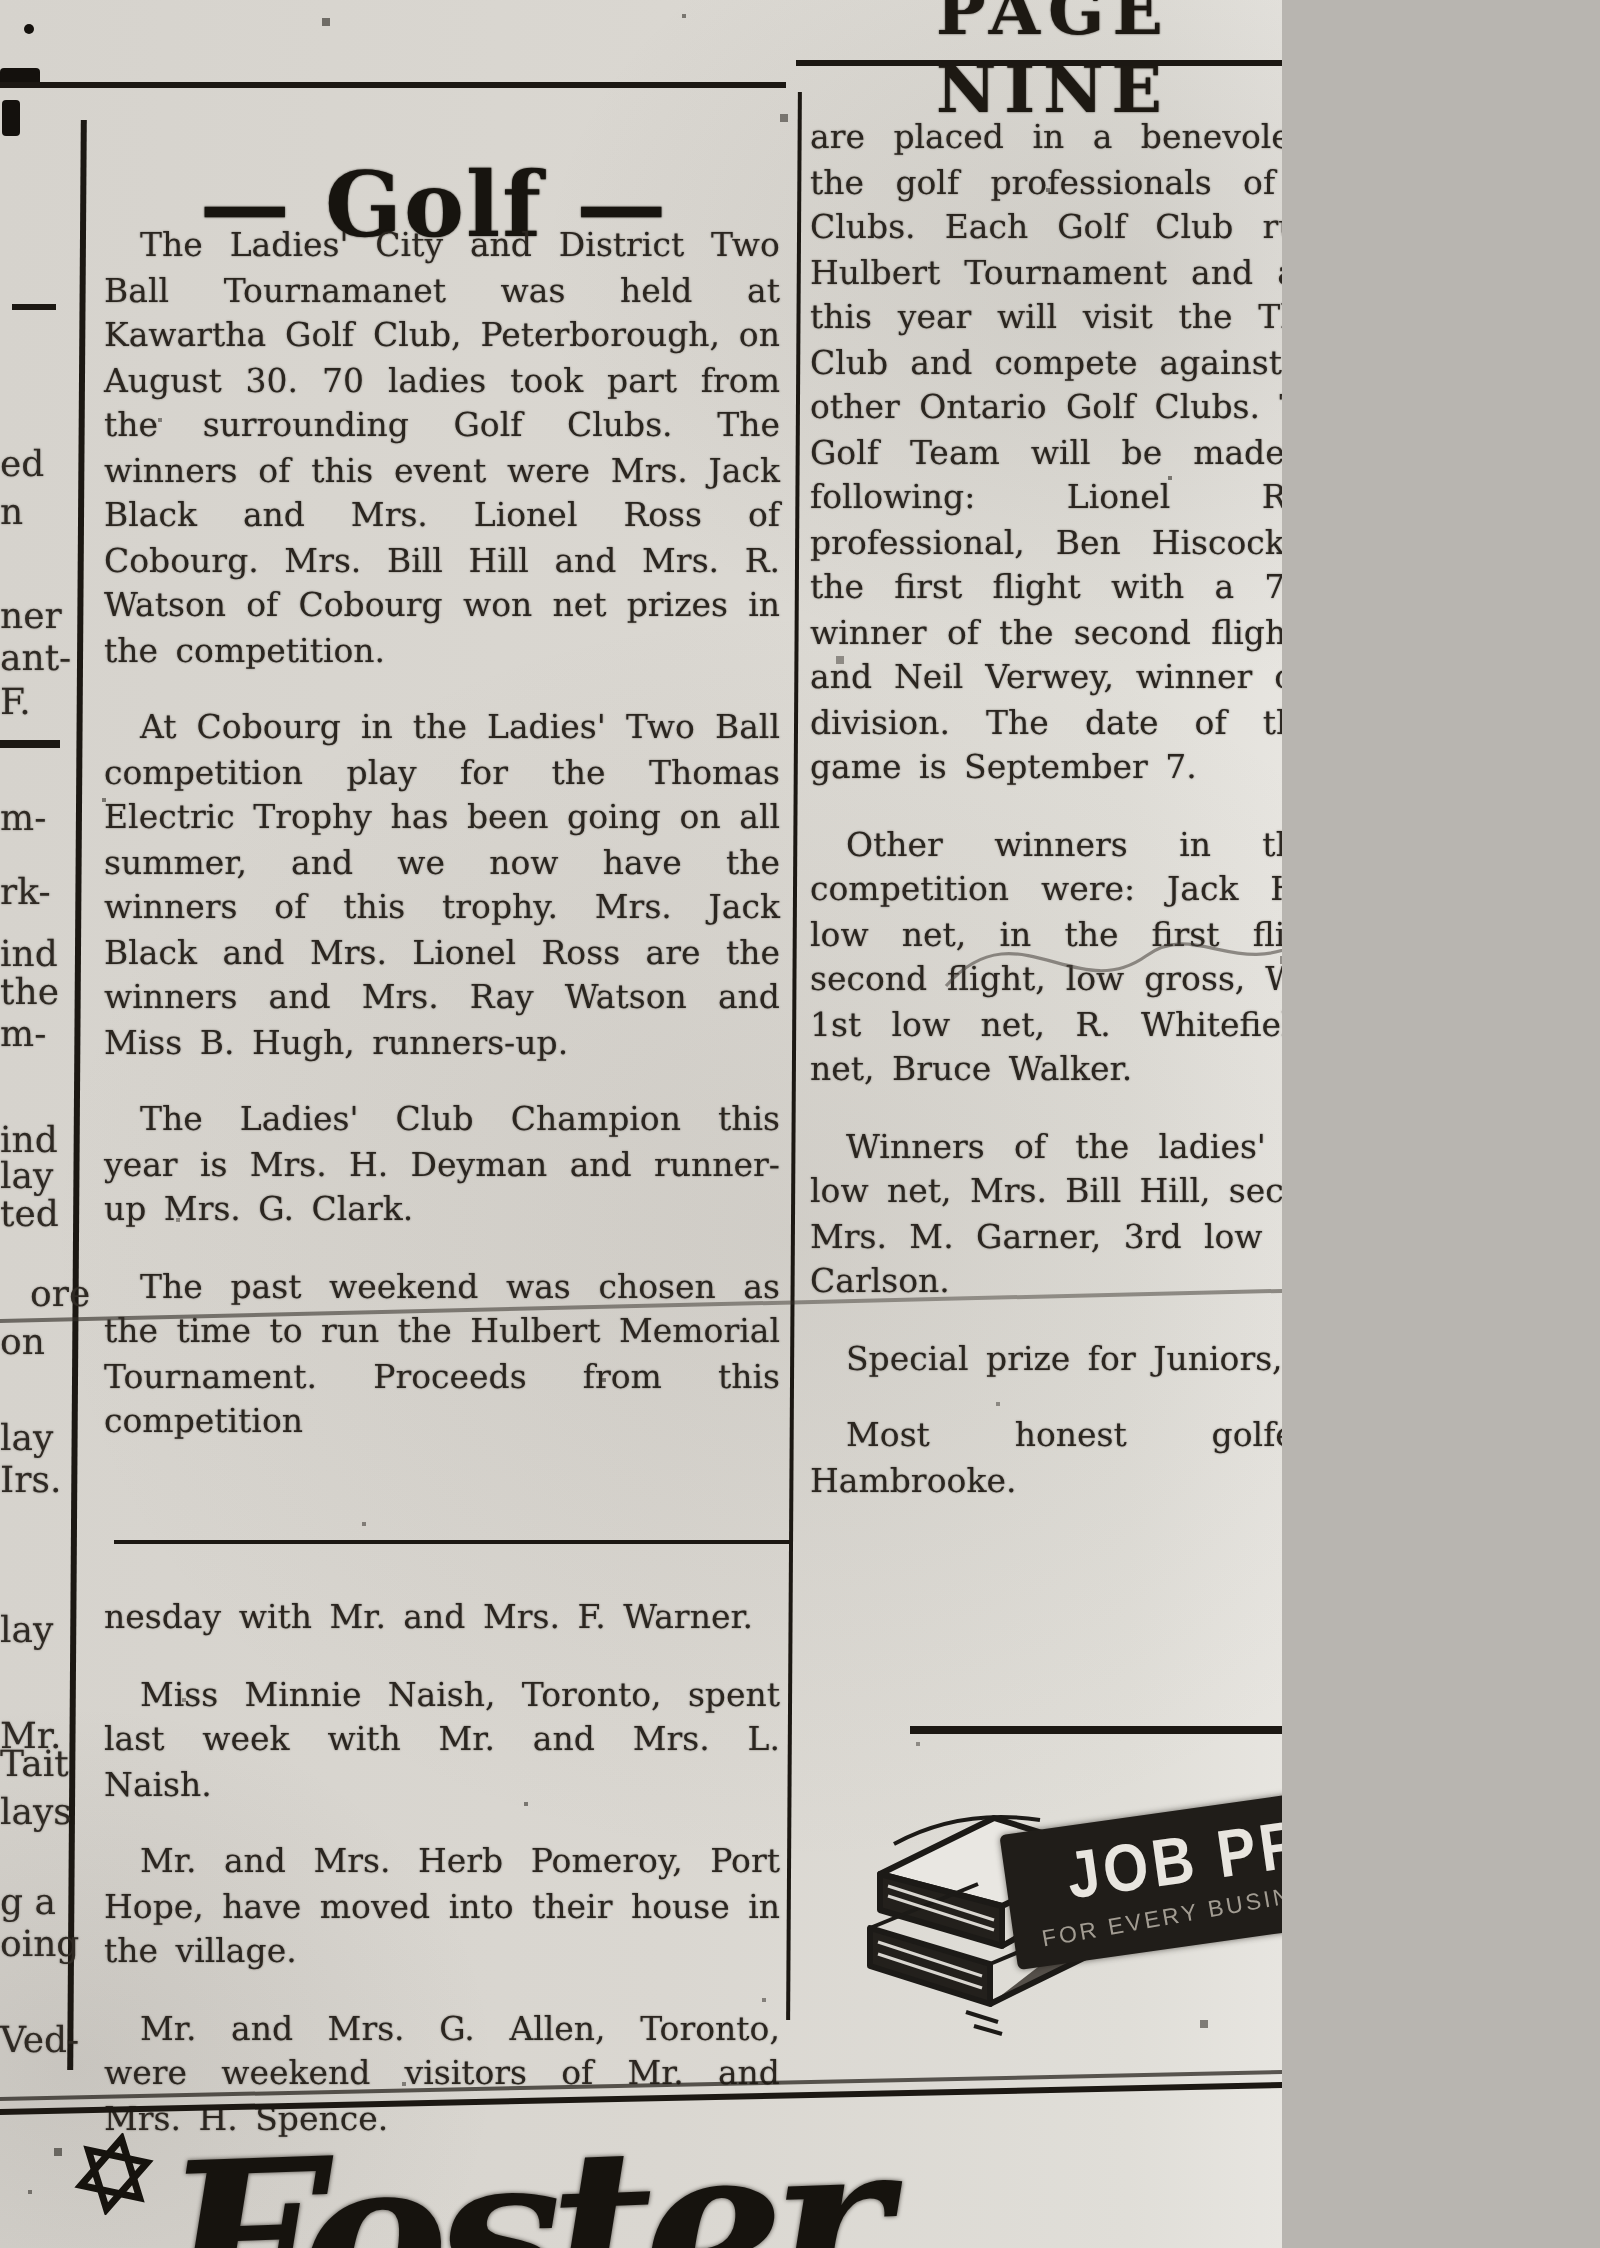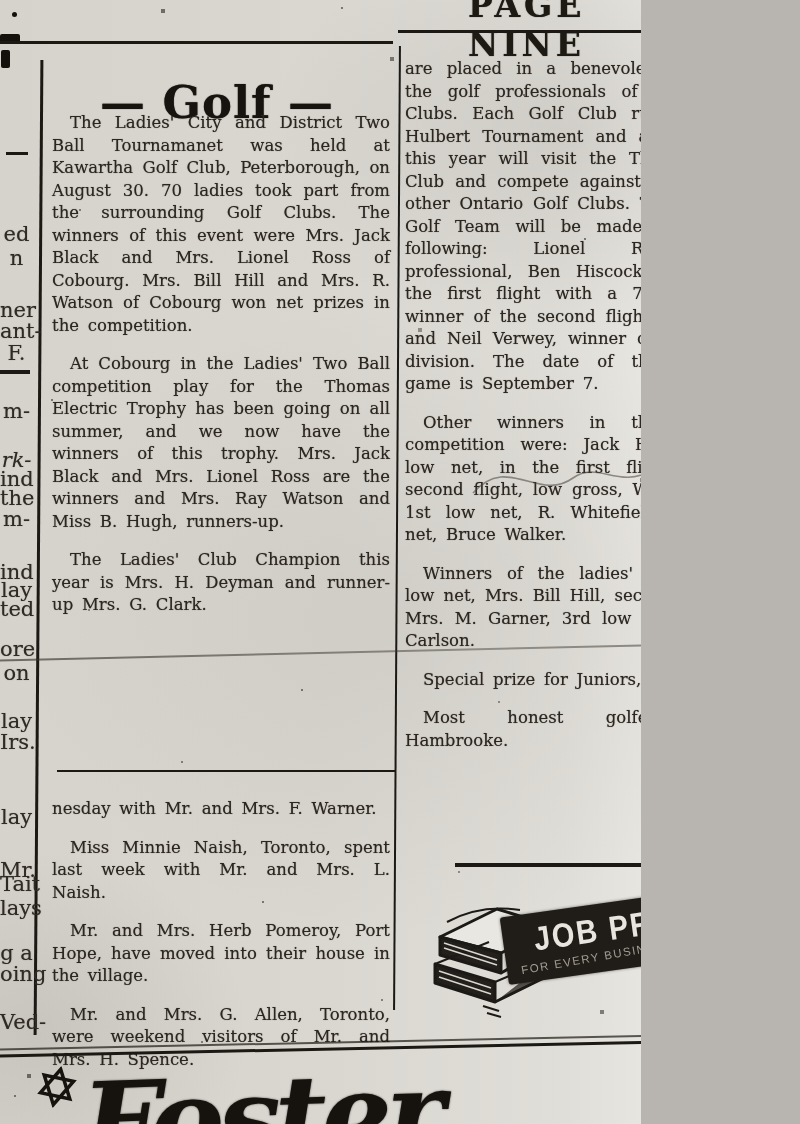--- a/index.html
+++ b/index.html
@@ -24,22 +24,22 @@
     position:absolute; left:52px; top:46px; width:330px; text-align:center;
     font-size:45px; font-weight:bold; letter-spacing:1px; color:#17140f;
     text-shadow:0 0 1px rgba(20,16,10,.8);
   }
   .page-nine{
     position:absolute; left:468px; top:-14px; font-size:33px; font-weight:bold;
     letter-spacing:4px; color:#1d1913; text-shadow:0 0 1px rgba(25,20,14,.8);
   }
   .rule{position:absolute; background:#1c1813;}
   .margin-frag{
-    position:absolute; left:0; width:33px; text-align:center;
-    font-size:21px; color:#2f2a24; text-shadow:0 0 1px rgba(45,40,33,.5);
+    position:absolute; left:0; width:33px; text-align:left;
+    font-size:18px; color:#2f2a24; text-shadow:0 0 1px rgba(45,40,33,.5);
   }
   .crease{
     position:absolute; left:-10px; width:830px; height:2px;
     background:linear-gradient(90deg, rgba(50,46,40,.65), rgba(60,55,48,.45) 60%, rgba(60,55,48,.6));
     transform:rotate(-1.35deg);
   }
   .banner{
     position:absolute; left:503px; top:897px; width:292px; height:68px;
     background:#201d19; border-radius:3px; transform:rotate(-8deg);
     display:flex; flex-direction:column; justify-content:center; align-items:center;
@@ -99,46 +99,47 @@
 
   <div class="rule" style="left:37px;top:60px;width:3px;height:975px;transform:rotate(.4deg);"></div>
   <div class="rule" style="left:396px;top:46px;width:2px;height:964px;transform:rotate(.35deg);"></div>
 
   <span class="margin-frag" style="top:222px;">ed</span>
   <span class="margin-frag" style="top:246px;">n</span>
   <span class="margin-frag" style="top:298px;">ner</span>
   <span class="margin-frag" style="top:319px;">ant-</span>
   <span class="margin-frag" style="top:341px;">F.</span>
   <span class="margin-frag" style="top:399px;">m-</span>
-  <span class="margin-frag" style="top:448px;font-style:italic;">rk-</span>
+  <span class="margin-frag" style="top:436px;">rk-</span>
   <span class="margin-frag" style="top:467px;">ind</span>
   <span class="margin-frag" style="top:486px;">the</span>
   <span class="margin-frag" style="top:507px;">m-</span>
   <span class="margin-frag" style="top:560px;">ind</span>
   <span class="margin-frag" style="top:578px;">lay</span>
   <span class="margin-frag" style="top:597px;">ted</span>
-  <span class="margin-frag" style="top:637px;">ore</span>
+  <span class="margin-frag" style="top:637px;padding-left:15px;">ore</span>
   <span class="margin-frag" style="top:661px;">on</span>
   <span class="margin-frag" style="top:709px;">lay</span>
   <span class="margin-frag" style="top:730px;">Irs.</span>
   <span class="margin-frag" style="top:805px;">lay</span>
   <span class="margin-frag" style="top:830px;margin-top:28px;">Mr.</span>
   <span class="margin-frag" style="top:872px;">Tait</span>
   <span class="margin-frag" style="top:896px;">lays</span>
   <span class="margin-frag" style="top:941px;">g a</span>
   <span class="margin-frag" style="top:962px;">oing</span>
   <span class="margin-frag" style="top:1010px;">Ved-</span>
   <div class="rule" style="left:6px;top:152px;width:22px;height:3px;"></div>
   <div class="rule" style="left:0;top:370px;width:30px;height:4px;"></div>
 
   <h1 class="headline">— Golf —</h1>
   <div class="col-text" style="left:52px;top:96px;width:338px;">
     <p>The Ladies' City and District Two Ball Tournamanet was held at Kawartha Golf Club, Peterborough, on August 30. 70 ladies took part from the surrounding Golf Clubs. The winners of this event were Mrs. Jack Black and Mrs. Lionel Ross of Cobourg. Mrs. Bill Hill and Mrs. R. Watson of Cobourg won net prizes in the competition.</p>
     <p>At Cobourg in the Ladies' Two Ball competition play for the Thomas Electric Trophy has been going on all summer, and we now have the winners of this trophy. Mrs. Jack Black and Mrs. Lionel Ross are the winners and Mrs. Ray Watson and Miss B. Hugh, runners-up.</p>
     <p>The Ladies' Club Champion this year is Mrs. H. Deyman and runner-up Mrs. G. Clark.</p>
+    <p>The past weekend was chosen as the time to run the Hulbert Memorial Tournament. Proceeds from this competition</p>
   </div>
 
   <div class="rule" style="left:57px;top:770px;width:338px;height:2px;"></div>
   <div class="col-text" style="left:52px;top:782px;width:338px;">
     <p class="noindent">nesday with Mr. and Mrs. F. Warner.</p>
     <p>Miss Minnie Naish, Toronto, spent last week with Mr. and Mrs. L. Naish.</p>
     <p>Mr. and Mrs. Herb Pomeroy, Port Hope, have moved into their house in the village.</p>
     <p>Mr. and Mrs. G. Allen, Toronto, were weekend visitors of Mr. and Mrs. H. Spence.</p>
   </div>
 

